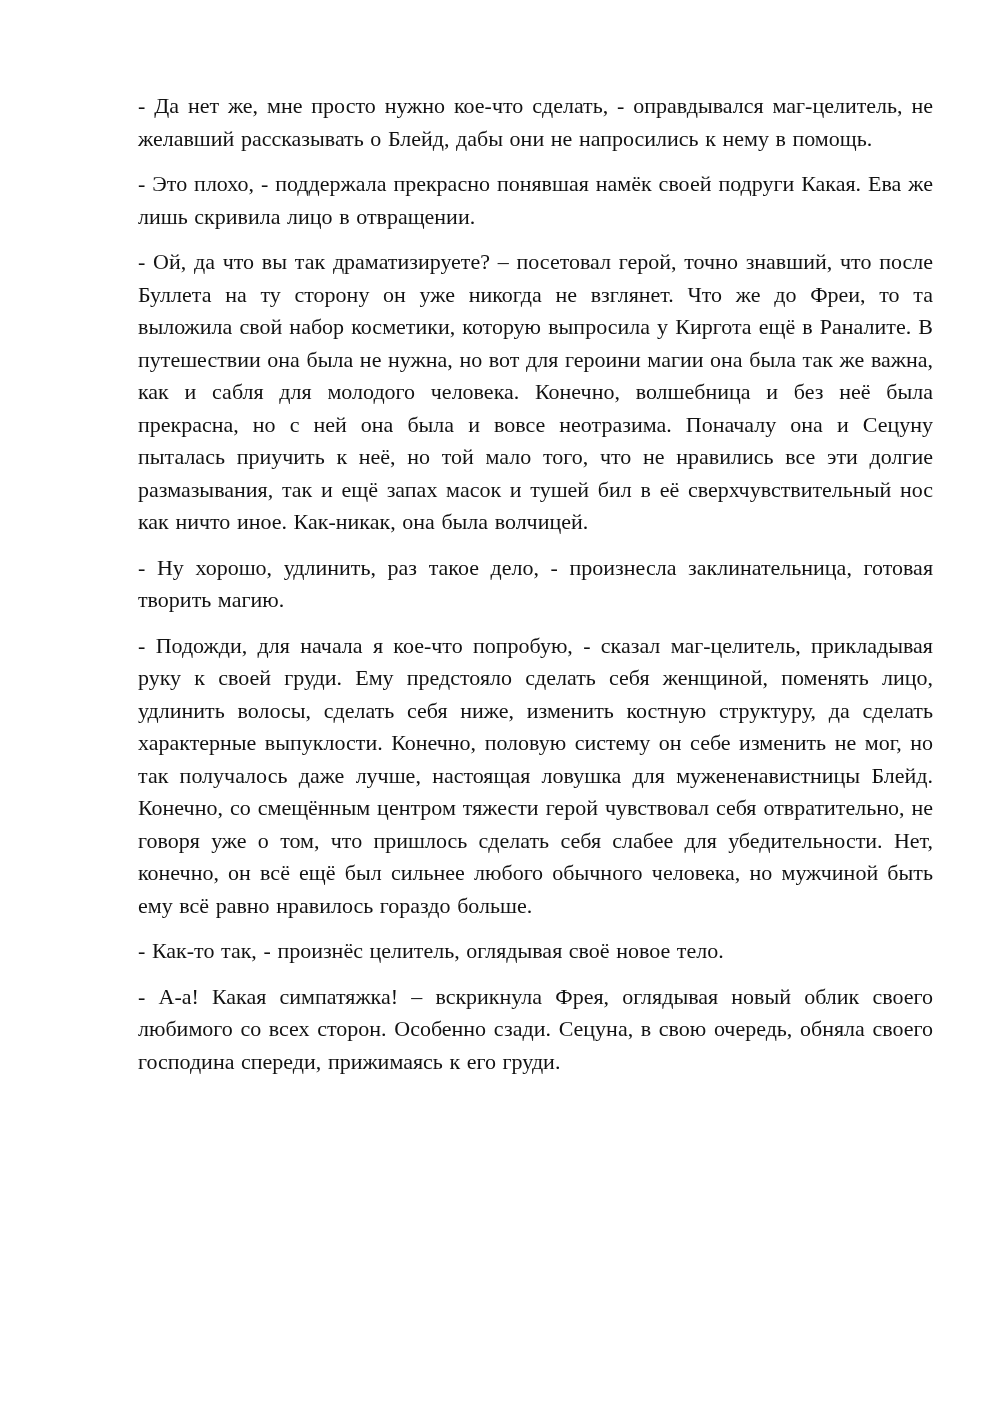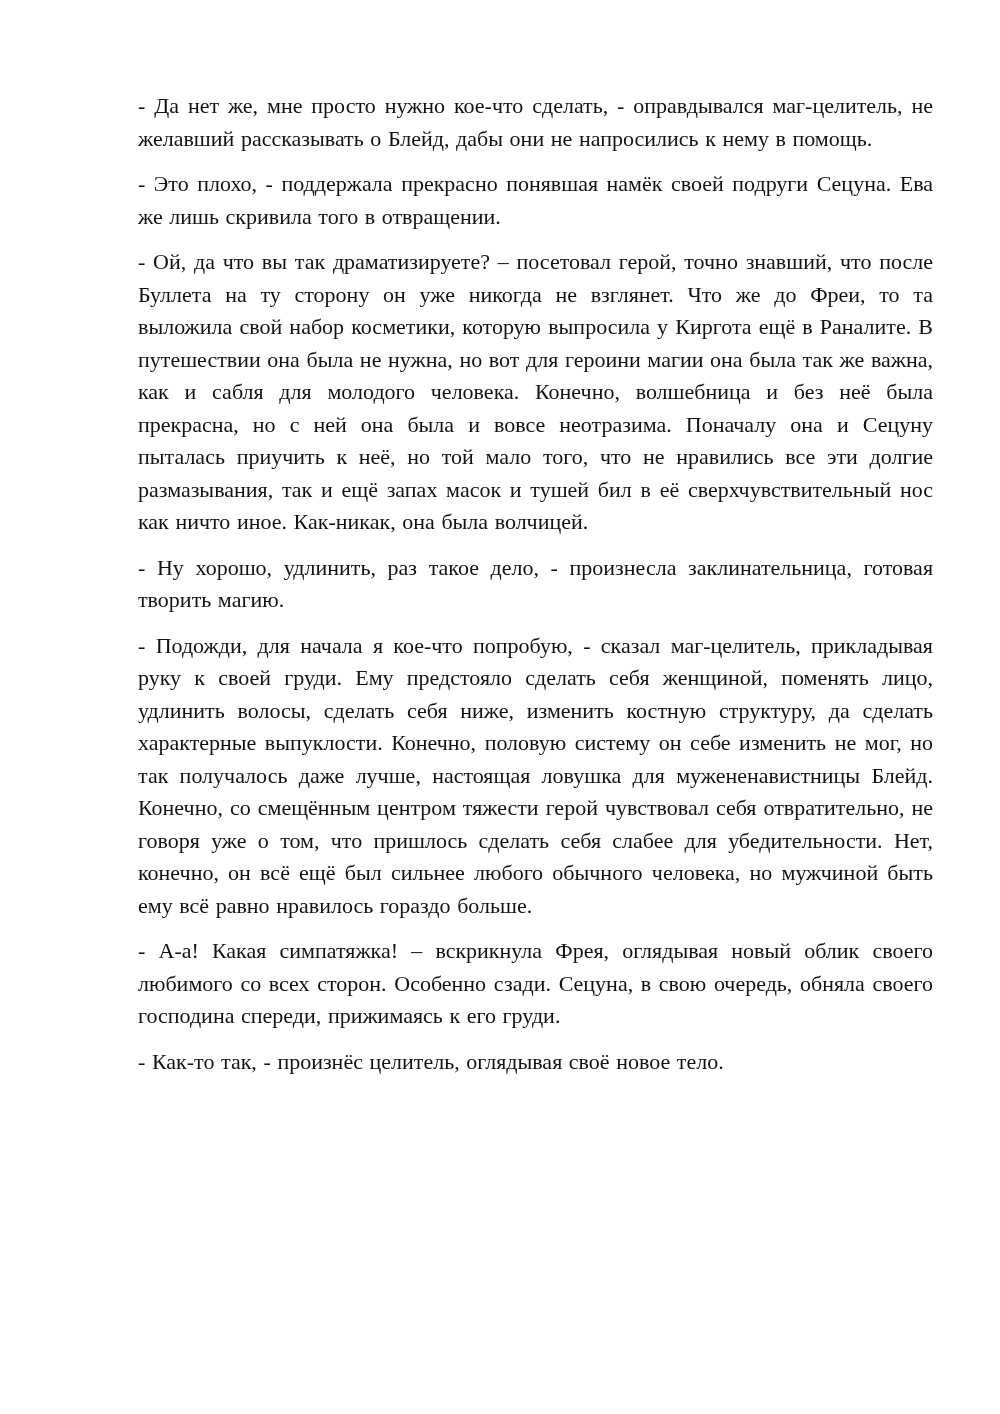--- a/index.html
+++ b/index.html
@@ -41,21 +41,21 @@
     font-size: 15px;
     color: #121212;
   }
 </style>
 </head>
 <body>
 
 <div class="page">
   <div class="content">
     <p class="para">- Да нет же, мне просто нужно кое-что сделать, - оправдывался маг-целитель, не желавший рассказывать о Блейд, дабы они не напросились к нему в помощь.</p>
-    <p class="para">- Это плохо, - поддержала прекрасно понявшая намёк своей подруги Сецуна. Ева же лишь скривила того в отвращении.</p>
+    <p class="para">- Это плохо, - поддержала прекрасно понявшая намёк своей подруги Какая. Ева же лишь скривила лицо в отвращении.</p>
     <p class="para">- Ой, да что вы так драматизируете? – посетовал герой, точно знавший, что после Буллета на ту сторону он уже никогда не взглянет. Что же до Фреи, то та выложила свой набор косметики, которую выпросила у Киргота ещё в Раналите. В путешествии она была не нужна, но вот для героини магии она была так же важна, как и сабля для молодого человека. Конечно, волшебница и без неё была прекрасна, но с ней она была и вовсе неотразима. Поначалу она и Сецуну пыталась приучить к неё, но той мало того, что не нравились все эти долгие размазывания, так и ещё запах масок и тушей бил в её сверхчувствительный нос как ничто иное. Как-никак, она была волчицей.</p>
     <p class="para">- Ну хорошо, удлинить, раз такое дело, - произнесла заклинательница, готовая творить магию.</p>
     <p class="para">- Подожди, для начала я кое-что попробую, - сказал маг-целитель, прикладывая руку к своей груди. Ему предстояло сделать себя женщиной, поменять лицо, удлинить волосы, сделать себя ниже, изменить костную структуру, да сделать характерные выпуклости. Конечно, половую систему он себе изменить не мог, но так получалось даже лучше, настоящая ловушка для мужененавистницы Блейд. Конечно, со смещённым центром тяжести герой чувствовал себя отвратительно, не говоря уже о том, что пришлось сделать себя слабее для убедительности. Нет, конечно, он всё ещё был сильнее любого обычного человека, но мужчиной быть ему всё равно нравилось гораздо больше.</p>
+    <p class="para">- Как-то так, - произнёс целитель, оглядывая своё новое тело.</p>
     <p class="para">- А-а! Какая симпатяжка! – вскрикнула Фрея, оглядывая новый облик своего любимого со всех сторон. Особенно сзади. Сецуна, в свою очередь, обняла своего господина спереди, прижимаясь к его груди.</p>
-    <p class="para">- Как-то так, - произнёс целитель, оглядывая своё новое тело.</p>
   </div>
   <div class="footer">154</div>
 </div>
 
 </body></html>

